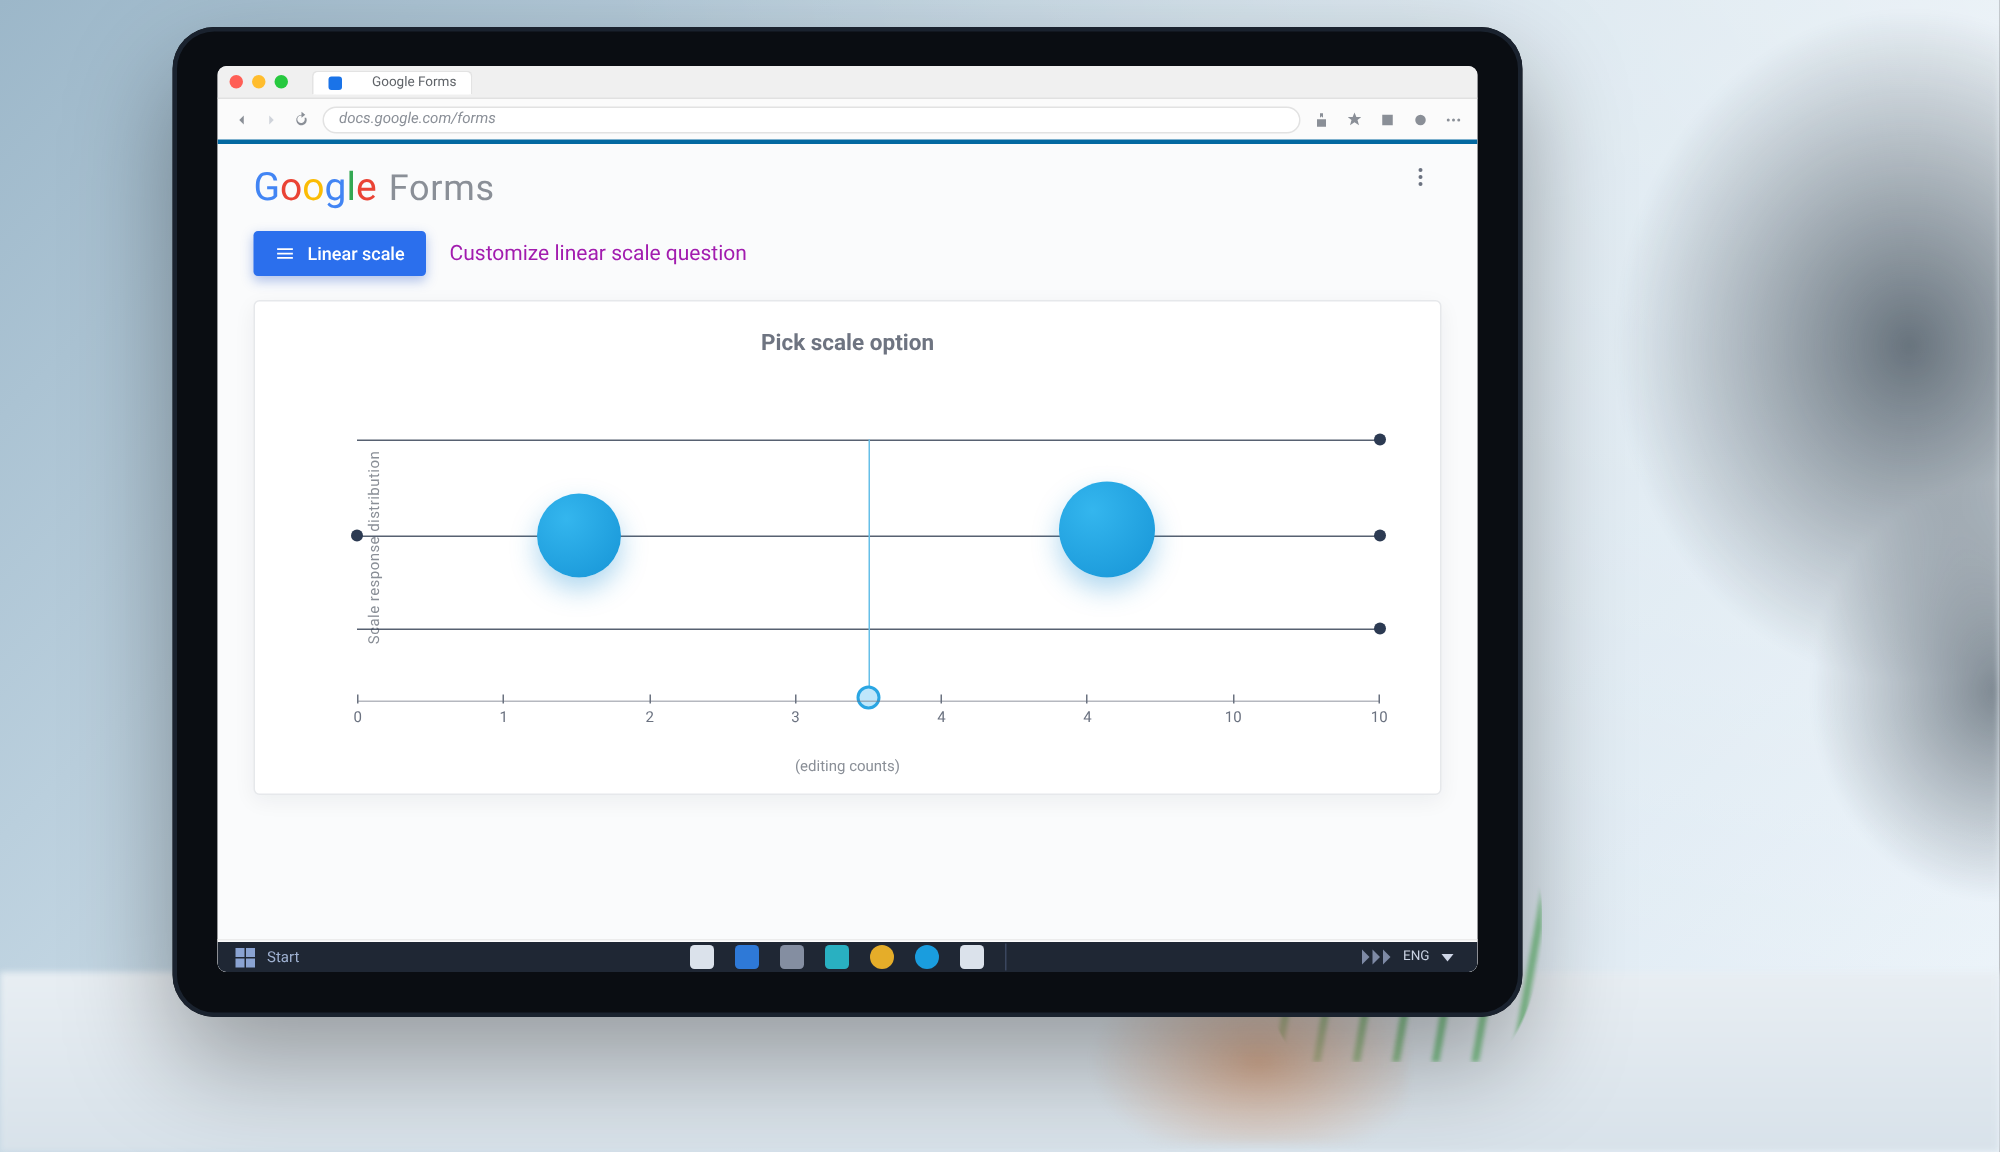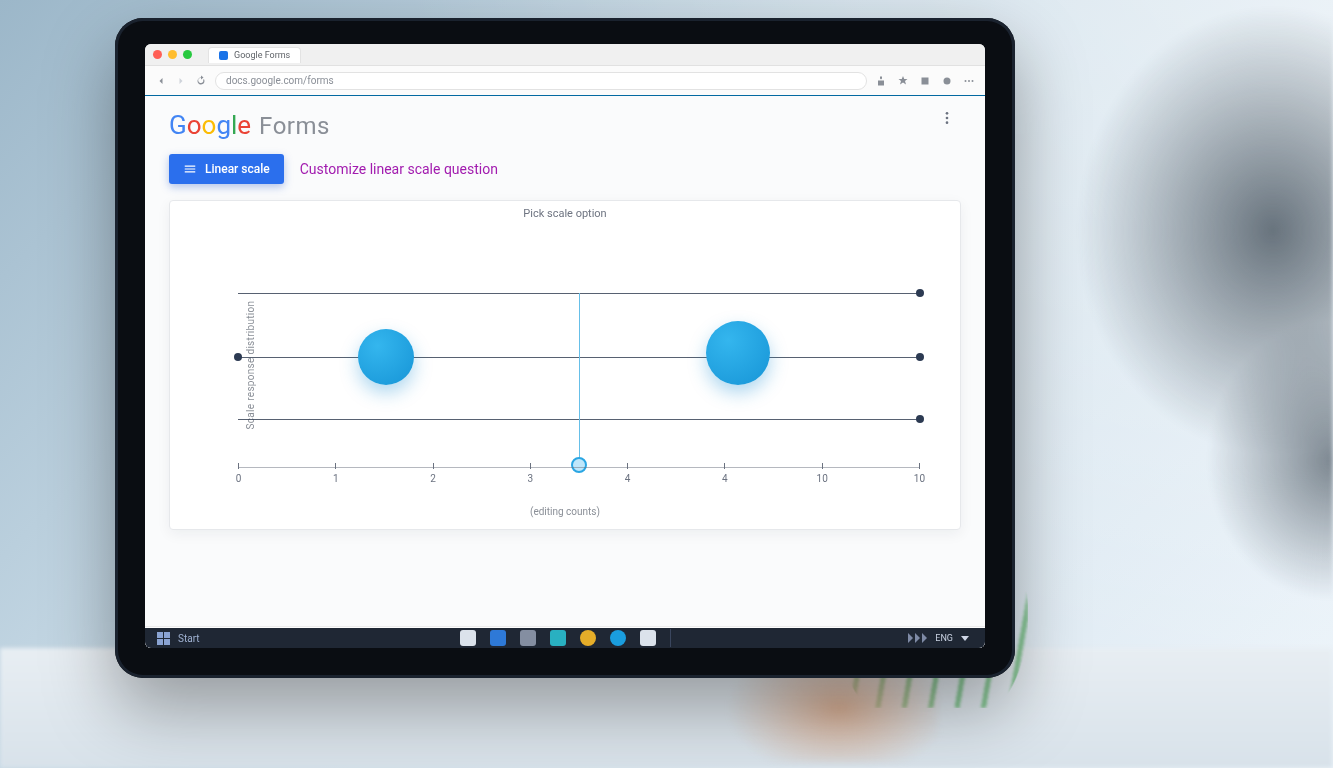--- a/index.html
+++ b/index.html
@@ -76,28 +76,28 @@
 
   
   .chrome{
     flex:0 0 22px;display:flex;align-items:center;padding:0 8px;gap:6px;
     background:#f0f0f0;border-bottom:1px solid #e1e1e1;
   }
   .traffic{display:flex;gap:6px;}
   .dot{width:9px;height:9px;border-radius:50%;}
   .dot.r{background:#ff5f56;} .dot.y{background:#ffbd2e;} .dot.g{background:#27c93f;}
   .tab{
-    margin-left:10px;display:flex;align-items:center;gap:6px;height:16px;
+    margin-left:10px;display:flex;align-items:center;gap:20px;height:16px;
     padding:0 10px;border-radius:4px 4px 0 0;background:#ffffff;
     font-size:9px;color:#5f6368;border:1px solid #e3e3e3;border-bottom:none;
   }
   .tab .favicon{width:9px;height:9px;background:var(--g-blue);border-radius:2px;}
   .addr{
     flex:0 0 30px;display:flex;align-items:center;gap:8px;padding:0 10px;
-    background:#fbfbfb;border-bottom:1px solid #0369a1;color:#7b8087;font-size:10px;
+    background:#fbfbfb;border-bottom:3px solid #0369a1;color:#7b8087;font-size:10px;font-style:italic;
   }
   .omnibox{
     flex:1;height:18px;border-radius:9px;background:#fff;border:1px solid #e2e2e2;
     display:flex;align-items:center;padding:0 10px;color:#8a8f97;
   }
   .addr .iconrow{display:flex;gap:10px;color:#888;}
   .addr .ic{width:12px;height:12px;}
   .main{flex:1;background:#fafbfc;position:relative;padding:14px 24px 0 24px;}
 
   
@@ -119,21 +119,21 @@
   
   .card{
     margin-top:16px;background:var(--card);border:1px solid #e6e8eb;border-radius:4px;
     padding:24px 28px 26px 60px;position:relative;min-height:330px;
     box-shadow:0 4px 14px rgba(20,30,50,.06);
   }
   .card .y-label{
     position:absolute;left:16px;top:50%;transform:translateY(-50%) rotate(-90deg);
     transform-origin:center;font-size:10px;color:#8a8f97;letter-spacing:.3px;white-space:nowrap;
   }
-  .card .top-label{position:absolute;left:50%;top:6px;transform:translateX(-50%);font-size:11px;color:#6e7481;}
+  .card .top-label{position:absolute;left:50%;top:18px;transform:translateX(-50%);font-size:15px;color:#6e7481;font-weight:bold;}
 
   .plot{position:absolute;left:68px;right:40px;top:58px;height:200px;}
   .hline{position:absolute;left:0;right:0;height:1px;background:#3a4558;opacity:.85;}
   .hline.l1{top:34px;} .hline.l2{top:98px;} .hline.l3{top:160px;}
   .end-dot{position:absolute;width:8px;height:8px;border-radius:50%;background:#2c3a52;}
   .ed1{left:-4px;top:94px;} .ed2{right:-4px;top:30px;} .ed3{right:-4px;top:94px;} .ed4{right:-4px;top:156px;}
 
   .bigdot{position:absolute;width:56px;height:56px;border-radius:50%;
     background:radial-gradient(circle at 35% 30%, #34b6ee, #1694d6);
     box-shadow:0 8px 18px rgba(25,140,210,.35);}

